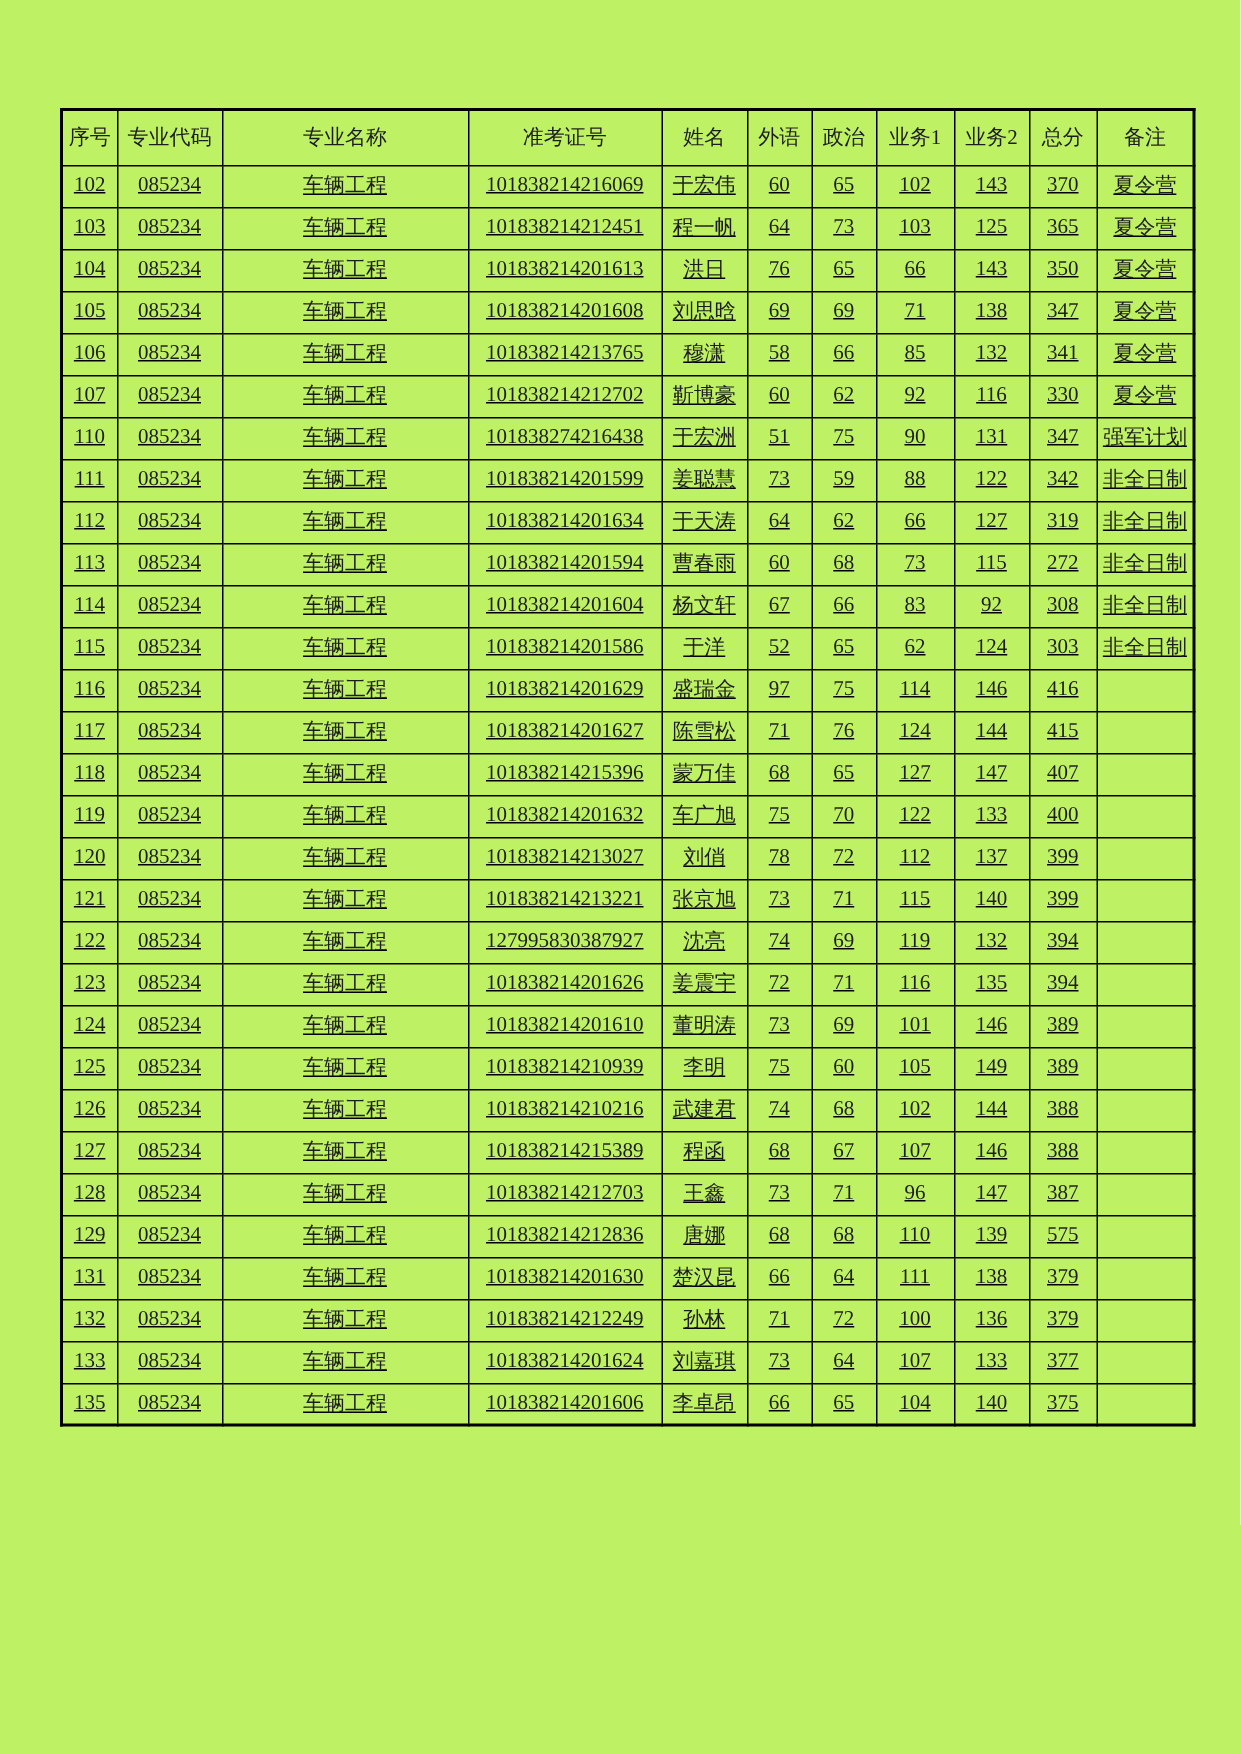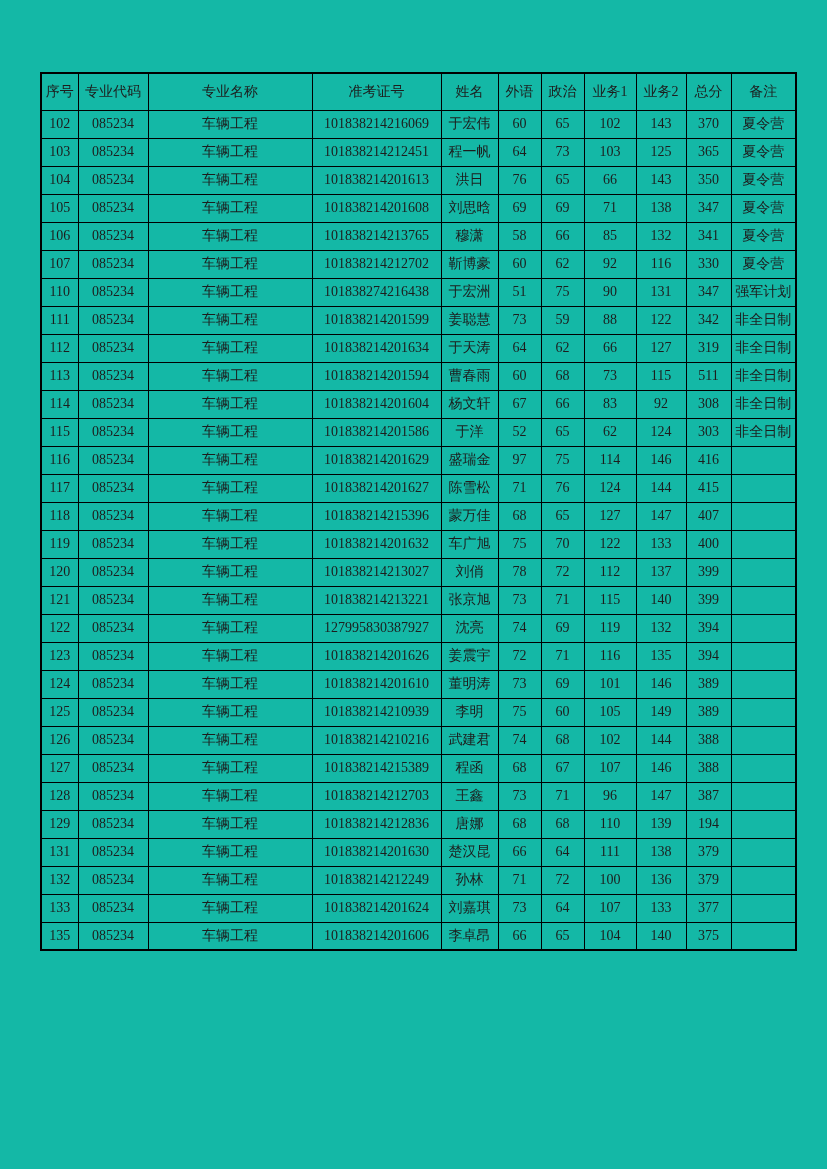--- a/index.html
+++ b/index.html
@@ -9,21 +9,21 @@
   }
   body {
     width: 827px;
     height: 1169px;
     position: relative;
     font-family: "Liberation Serif", "DejaVu Serif", serif;
   }
   .page {
     position: absolute;
     inset: 0;
-    background: #14b8a6;
+    background: #bef264;
   }
   table.score-table {
     position: absolute;
     left: 40px;
     top: 72px;
     width: 755px;
     border-collapse: collapse;
     table-layout: fixed;
     border: 2px solid #000000;
   }
@@ -38,20 +38,21 @@
     color: #1d1d1d;
     white-space: nowrap;
     overflow: hidden;
     font-family: "Liberation Serif", "DejaVu Serif", serif;
   }
   table.score-table thead tr {
     height: 37px;
   }
   table.score-table tbody tr {
     height: 28px;
+    text-decoration: underline;
   }
 </style>
 </head>
 <body>
 
 <div class="page">
   <table class="score-table">
     <colgroup>
       <col style="width:37px">
       <col style="width:70px">
@@ -201,21 +202,21 @@
         <tr>
           <td>113</td>
           <td>085234</td>
           <td>车辆工程</td>
           <td>101838214201594</td>
           <td>曹春雨</td>
           <td>60</td>
           <td>68</td>
           <td>73</td>
           <td>115</td>
-          <td>511</td>
+          <td>272</td>
           <td>非全日制</td>
         </tr>
         <tr>
           <td>114</td>
           <td>085234</td>
           <td>车辆工程</td>
           <td>101838214201604</td>
           <td>杨文轩</td>
           <td>67</td>
           <td>66</td>
@@ -409,21 +410,21 @@
         <tr>
           <td>129</td>
           <td>085234</td>
           <td>车辆工程</td>
           <td>101838214212836</td>
           <td>唐娜</td>
           <td>68</td>
           <td>68</td>
           <td>110</td>
           <td>139</td>
-          <td>194</td>
+          <td>575</td>
           <td></td>
         </tr>
         <tr>
           <td>131</td>
           <td>085234</td>
           <td>车辆工程</td>
           <td>101838214201630</td>
           <td>楚汉昆</td>
           <td>66</td>
           <td>64</td>

